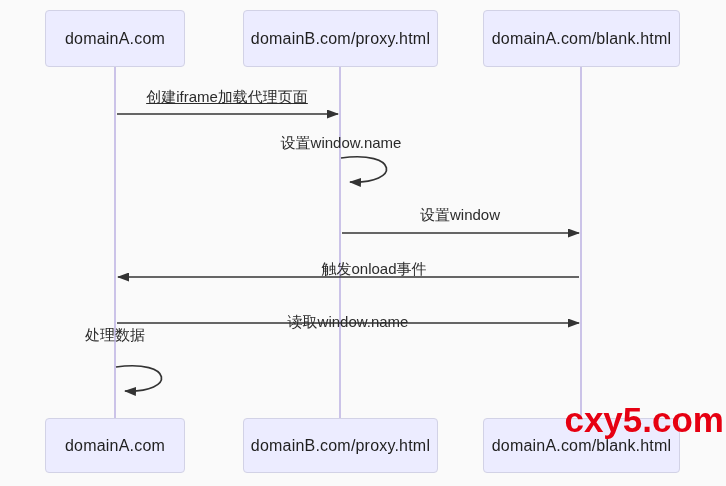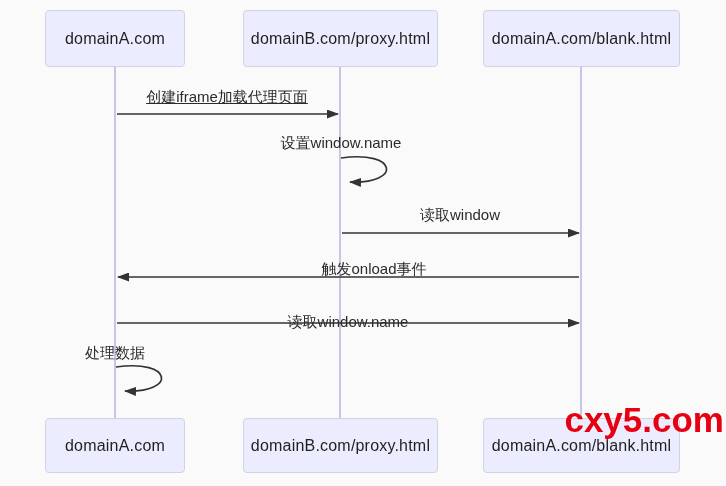--- a/index.html
+++ b/index.html
@@ -88,20 +88,20 @@
   </div>
   <div class="actor-box" style="left:243px;top:418px;width:195px;height:55px;">
     <span>domainB.com/proxy.html</span>
   </div>
   <div class="actor-box" style="left:483px;top:418px;width:197px;height:55px;">
     <span>domainA.com/blank.html</span>
   </div>
 
   <div class="msg-label" style="left:227px;top:88px;text-decoration:underline;">创建iframe加载代理页面</div>
   <div class="msg-label" style="left:341px;top:134px;text-align:right;">设置window.name</div>
-  <div class="msg-label" style="left:460px;top:206px;">读取window</div>
+  <div class="msg-label" style="left:460px;top:206px;">设置window</div>
   <div class="msg-label" style="left:348px;top:260px;margin-left:26px;">触发onload事件</div>
   <div class="msg-label" style="left:348px;top:313px;">读取window.name</div>
-  <div class="msg-label" style="left:115px;top:344px;">处理数据</div>
+  <div class="msg-label" style="left:115px;top:326px;">处理数据</div>
 
   <div class="watermark">cxy5.com</div>
 
 </div>
 
 </body></html>

